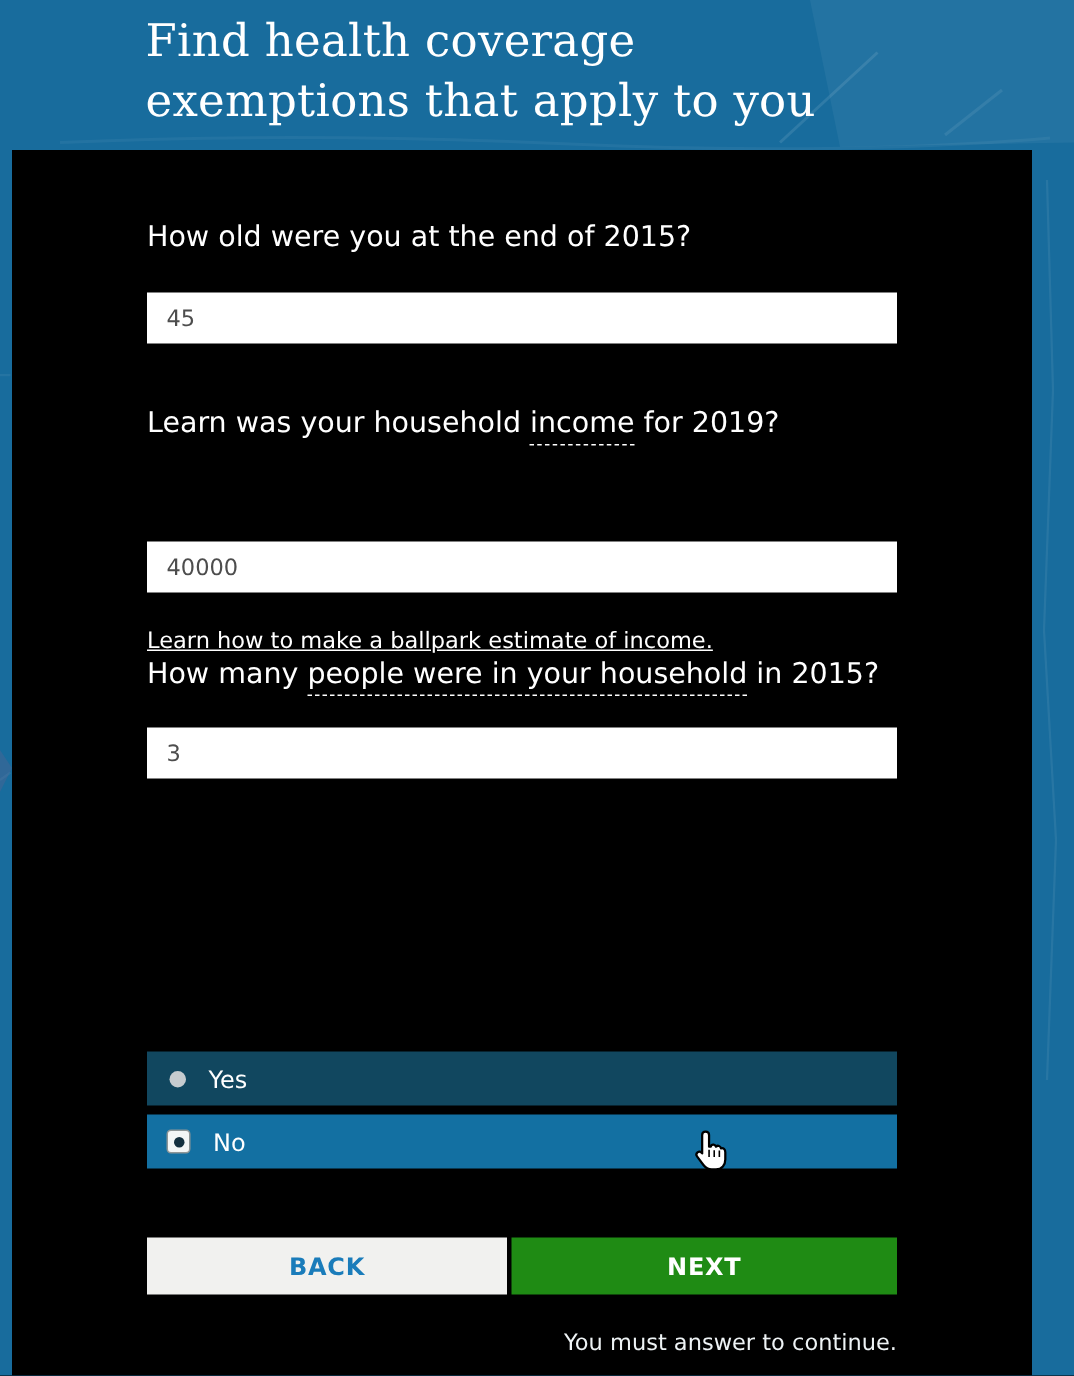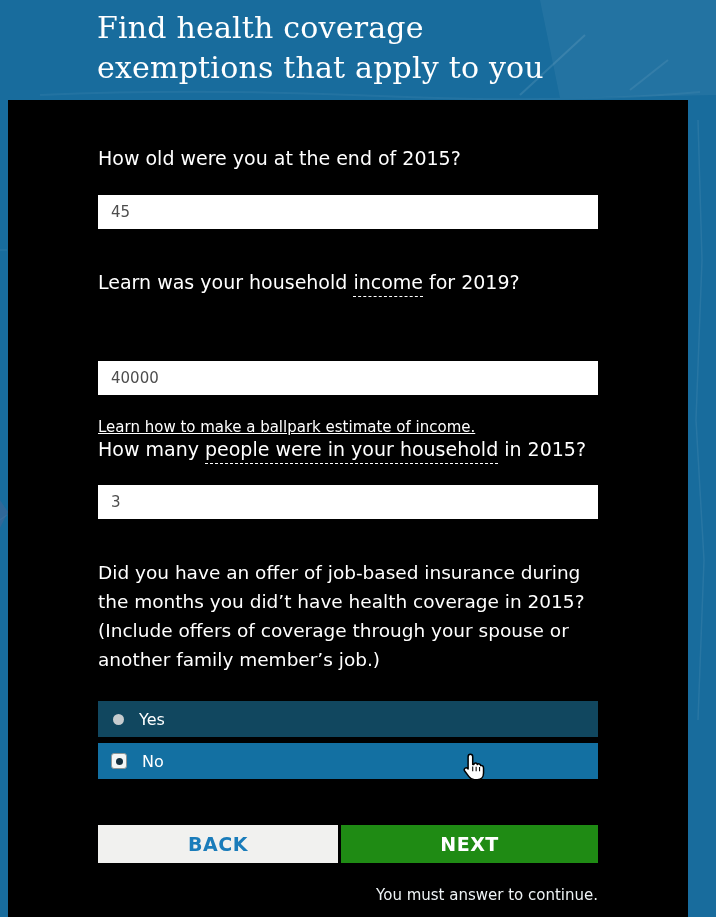--- a/index.html
+++ b/index.html
@@ -78,21 +78,21 @@
     margin-left: 13px; flex: none;
     display: flex; align-items: center; justify-content: center;
   }
   .radio-selected .dot {
     width: 7px; height: 7px; border-radius: 50%; background: #14303f;
   }
 
   .btn {
     position: absolute; top: 725px; height: 38px;
     display: flex; align-items: center; justify-content: center;
-    font-size: 19px; font-weight: bold; letter-spacing: 0.5px;
+    font-size: 16px; font-weight: bold; letter-spacing: 0.5px;
     cursor: pointer; user-select: none;
   }
   .btn-back { left: 0; width: 240px; background: #f1f1ef; color: #1a7cba; }
   .btn-next { left: 243px; width: 257px; background: #1f8b14; color: #ffffff; }
 
   .must-answer {
     position: absolute; left: 0; top: 786px; width: 500px;
     text-align: right; color: #eef3f5; font-size: 15px;
   }
 
@@ -122,26 +122,20 @@
     <div class="question q-age">How old were you at the end of 2015?</div>
     <input class="text-input input-age" type="text" value="45" style="">
 
     <div class="question q-income"><span>Learn was your household </span><span class="dashed-term">income</span><span> for 2019?</span></div>
     <a class="estimate-link">Learn how to make a ballpark estimate of income.</a>
     <input class="text-input input-income" type="text" value="40000" style="">
 
     <div class="question q-household"><span>How many </span><span class="dashed-term">people were in your household</span><span> in 2015?</span></div>
     <input class="text-input input-household" type="text" value="3" style="">
 
-    <div class="question q-job">
-      <span class="q-line">Did you have an offer of job-based insurance during</span>
-      <span class="q-line">the months you did’t have health coverage in 2015?</span>
-      <span class="q-line">(Include offers of coverage through your spouse or</span>
-      <span class="q-line">another family member’s job.)</span>
-    </div>
 
     <div class="radio-row row-yes">
       <span class="radio-unselected"></span>
       <span class="radio-label">Yes</span>
     </div>
     <div class="radio-row row-no">
       <span class="radio-selected">
           <span class="dot"></span>
         </span>
       <span class="radio-label">No</span>

